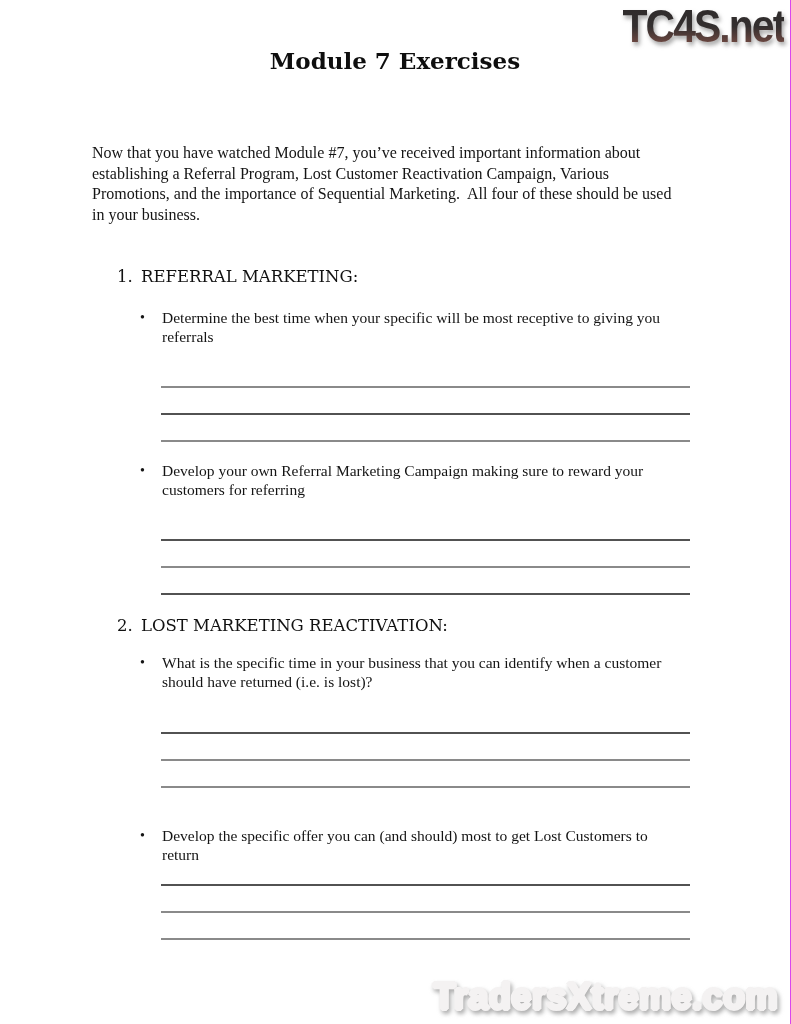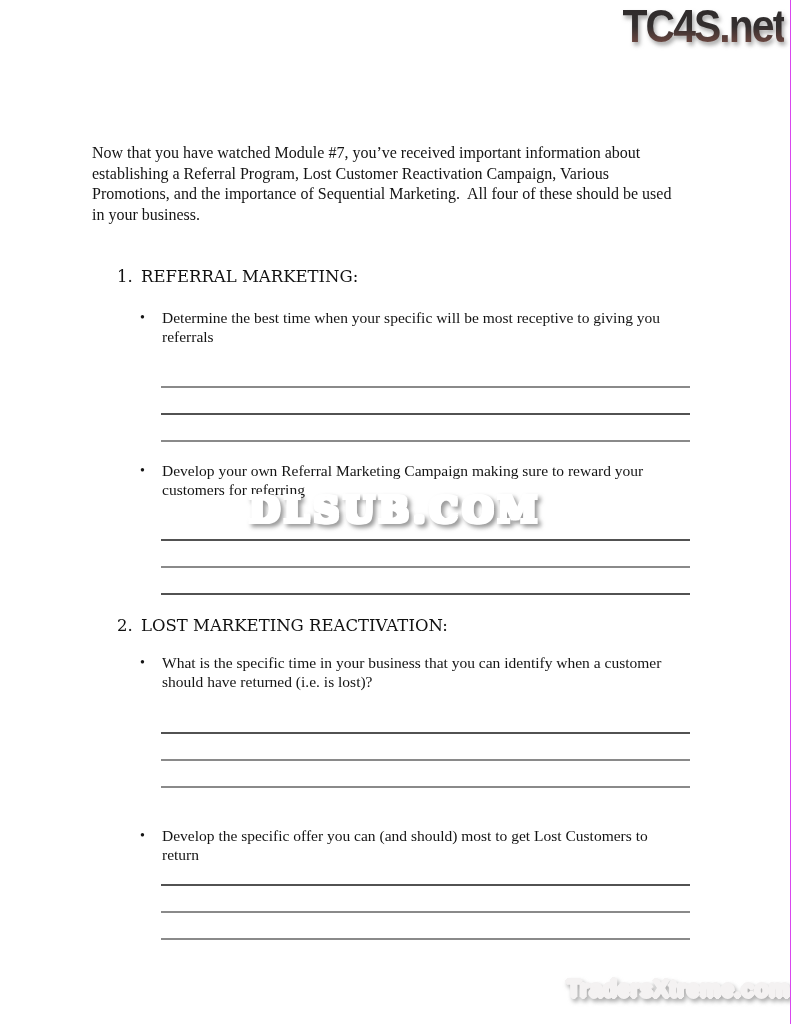--- a/index.html
+++ b/index.html
@@ -88,40 +88,41 @@
     background:linear-gradient(180deg,#e0595c 0%, #d23b40 38%, #bd1b24 55%, #a8141c 100%);
     -webkit-background-clip:text; background-clip:text; color:transparent;
     text-shadow:
       -2px 0 0 #ffffff, 2px 0 0 #ffffff, 0 -2px 0 #ffffff, 0 2px 0 #ffffff,
       -2px -2px 0 #ffffff, 2px 2px 0 #ffffff, -2px 2px 0 #ffffff, 2px -2px 0 #ffffff;
     filter:drop-shadow(3px 3px 2px rgba(70,70,70,0.55));
   }
 
   
   .logo-footer {
-    position:absolute; top:976px; right:0px;
+    position:absolute; top:976px; right:12px;
     font-family:"Liberation Sans", sans-serif;
-    font-weight:bold; font-size:23px; letter-spacing:0.5px;
+    font-weight:bold; font-size:36px; letter-spacing:0.5px;
     white-space:nowrap;
     background:linear-gradient(180deg,#d77076 0%, #c6545b 45%, #a83b44 100%);
     -webkit-background-clip:text; background-clip:text; color:transparent;
     text-shadow:
       -2px 0 0 #f4f2f2, 2px 0 0 #f4f2f2, 0 -2px 0 #f4f2f2, 0 2px 0 #f4f2f2,
       -1px -1px 0 #f4f2f2, 1px 1px 0 #f4f2f2, -1px 1px 0 #f4f2f2, 1px -1px 0 #f4f2f2;
     filter:drop-shadow(2px 3px 2px rgba(120,120,120,0.6));
     margin-left:19px;
   }
 </style>
 </head>
 <body>
 
 <div class="page">
 
   <div class="logo-tc4s">TC4S.net</div>
 
+  <div class="doc-title">Module 7 Exercises</div>
 
 
   <div class="intro"><span>Now that you have watched Module #7, you’ve received important information about establ</span><span class="bold-frag">is</span><span>hing a Referral Program, Lost Customer Reactivation Campaign, Various Promotions, and the importance of Sequential Marketing.  All four of these should be used in your business.</span></div>
 
   <div class="section-heading" id="section-1">
     <span class="sec-num">1.</span>
     <span>REFERRAL MARKETING:</span>
   </div>
 
   <div class="bullet-item" id="bullet-1">
@@ -133,21 +134,20 @@
     <div class="blank-line lighter"></div>
     <div class="blank-line"></div>
     <div class="blank-line lighter"></div>
   </div>
 
   <div class="bullet-item" id="bullet-2">
     <span class="glyph">•</span>
     <span>Develop your own Referral Marketing Campaign making sure to reward your customers for referring</span>
   </div>
 
-  <div class="watermark">DLSUB.COM</div>
 
   <div class="line-group" id="lines-2">
     <div class="blank-line"></div>
     <div class="blank-line lighter"></div>
     <div class="blank-line"></div>
   </div>
 
   <div class="section-heading" id="section-2">
     <span class="sec-num">2.</span>
     <span>LOST MARKETING REACTIVATION:</span>

